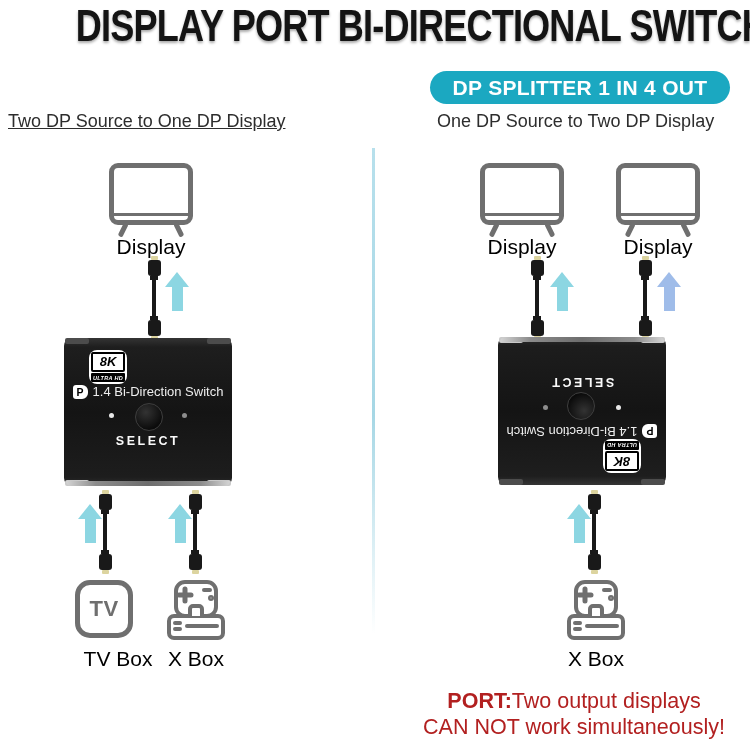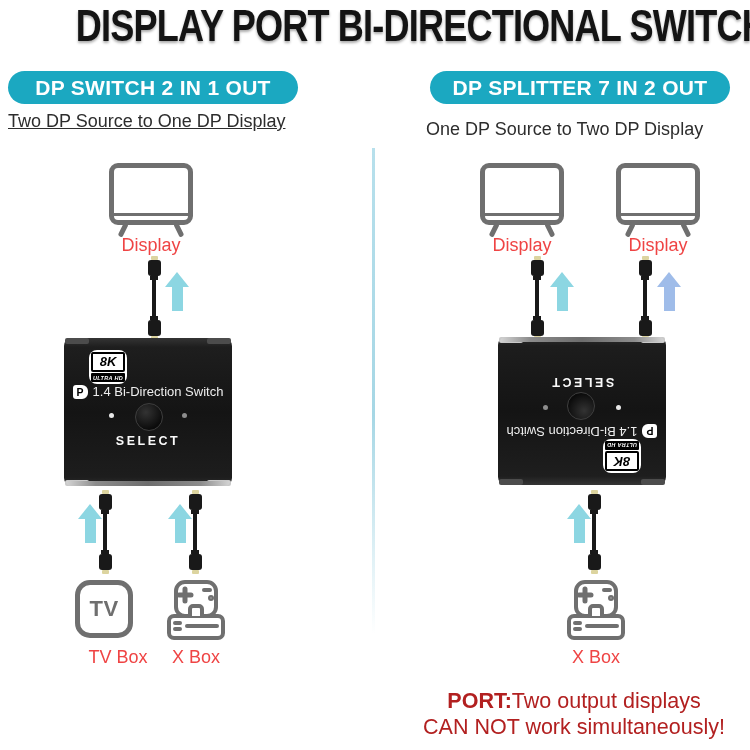--- a/index.html
+++ b/index.html
@@ -19,38 +19,38 @@
   
   .pill {
     position:absolute; top:71px; height:33px; border-radius:17px;
     background:var(--badge_teal,#1BA8C1); color:#fff;
     font-size:21px; font-weight:bold; letter-spacing:0.3px;
     display:flex; align-items:center; justify-content:center;
   }
   .pill-left { left:8px; width:290px; }
   .pill-right { left:430px; width:300px; }
   .subtitle { position:absolute; top:111px; font-size:18px; color:#2d2d2d; }
-  .sub-left { left:8px;text-decoration:underline; } .sub-right { left:426px;margin-top:8px; }
+  .sub-left { left:8px;text-decoration:underline; } .sub-right { left:437px; }
   
   .divider {
     position:absolute; left:372px; top:148px; width:3px; height:486px;
     background:linear-gradient(180deg,#b7e0ec 0%,#a6d7e5 55%,rgba(255,255,255,0) 100%);
   }
   
   .monitor { position:absolute; width:84px; height:78px; }
   .mon-body {
     box-sizing:border-box; width:84px; height:62px; background:#fff;
     border:5px solid var(--icon_gray,#6F6F6F); border-radius:9px; position:relative;
   }
   .mon-chin { position:absolute; left:0; right:0; bottom:4px; height:3px; background:var(--icon_gray,#6F6F6F); }
   .leg { position:absolute; top:60px; width:5px; height:15px; border-radius:2px; background:var(--icon_gray,#6F6F6F); transform-origin:50% 0; }
   .leg.l { left:15px; transform:rotate(26deg); }
   .leg.r { right:15px; transform:rotate(-26deg); }
   
-  .lbl { position:absolute; width:110px; text-align:center; font-size:18px; color:#ef4444; }
+  .lbl { position:absolute; width:110px; text-align:center; font-size:21px; color:#000000; }
   
   .cable { position:absolute; width:14px; display:flex; flex-direction:column; align-items:center; }
   .cable .tip  { width:7px; height:4px; background:#dcd49f; border-radius:1px; }
   .cable .plug { width:13px; height:16px; background:#191919; border-radius:3px; }
   .cable .neck { width:8px; height:4px; background:#191919; }
   .cable .wire { width:4px; flex:1; background:#191919; }
   
   .arrow { position:absolute; width:24px; }
   .arrow .head { width:0; height:0; margin:0 auto;
     border-left:12px solid transparent; border-right:12px solid transparent;
@@ -123,22 +123,21 @@
 </style>
 </head>
 <body>
 
 <div id="canvas">
 
   <div class="title-wrap">
     <span class="title">DISPLAY PORT BI-DIRECTIONAL SWITCH</span>
   </div>
 
-  <div class="pill pill-left">DP SWITCH 2 IN 1 OUT</div>
-  <div class="pill pill-right">DP SPLITTER 7 IN 2 OUT</div>
+  <div class="pill pill-right">DP SPLITTER 1 IN 4 OUT</div>
   <div class="subtitle sub-left">Two DP Source to One DP Display</div>
   <div class="subtitle sub-right">One DP Source to Two DP Display</div>
 
   <div class="divider"></div>
 
   <div class="monitor" style="left:109px;top:163px;">
     <div class="mon-body">
         <div class="mon-chin"></div>
       </div>
     <div class="leg l"></div>

